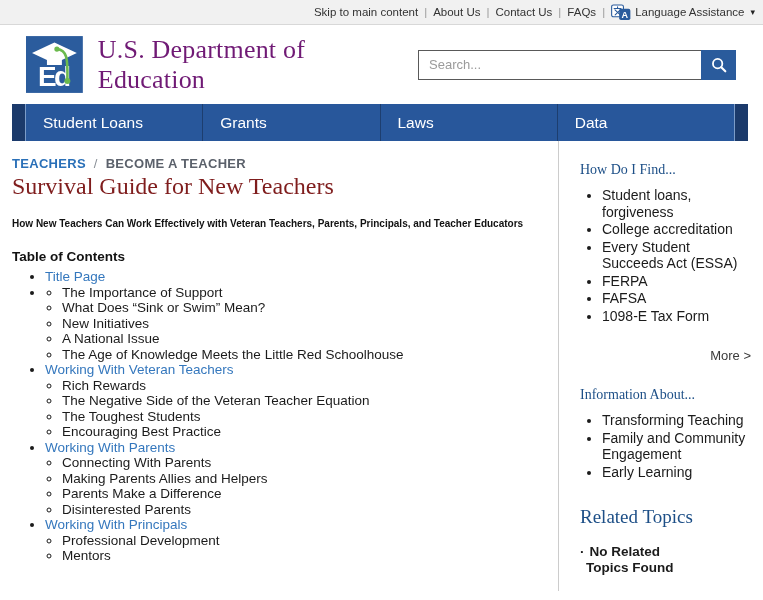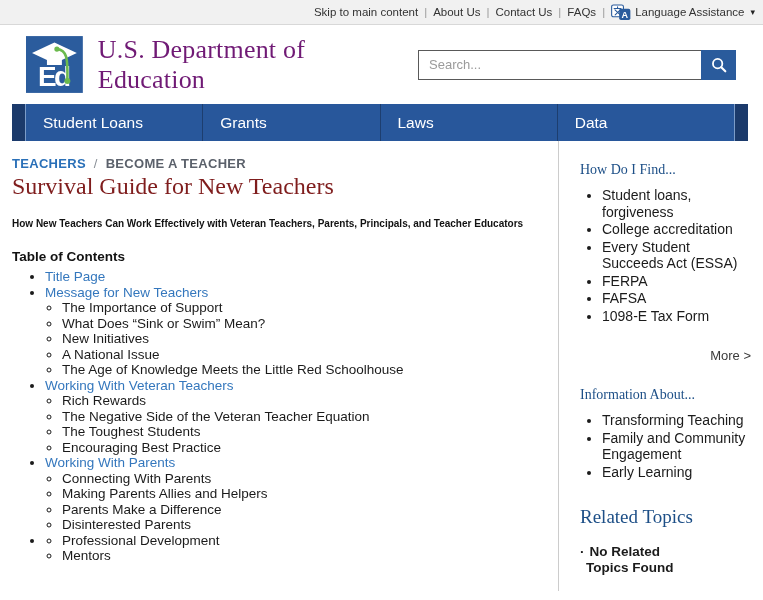--- a/index.html
+++ b/index.html
@@ -142,40 +142,40 @@
     <div class="breadcrumb">
       <a href="#">TEACHERS</a>
       <span class="bc-sep">/</span>
       <span class="bc-current">BECOME A TEACHER</span>
     </div>
     <h1 class="page-title">Survival Guide for New Teachers</h1>
     <p class="subtitle">How New Teachers Can Work Effectively with Veteran Teachers, Parents, Principals, and Teacher Educators</p>
     <p class="toc-heading">Table of Contents</p>
     <ul class="toc" id="toc-root">
         <li><a href="#">Title Page</a></li>
-        <li><a href="#">Message for New Teachers</a><ul>
+        <li><ul>
             <li>The Importance of Support</li>
             <li>What Does “Sink or Swim” Mean?</li>
             <li>New Initiatives</li>
             <li>A National Issue</li>
             <li>The Age of Knowledge Meets the Little Red Schoolhouse</li>
           </ul></li>
         <li><a href="#">Working With Veteran Teachers</a><ul>
             <li>Rich Rewards</li>
             <li>The Negative Side of the Veteran Teacher Equation</li>
             <li>The Toughest Students</li>
             <li>Encouraging Best Practice</li>
           </ul></li>
         <li><a href="#">Working With Parents</a><ul>
             <li>Connecting With Parents</li>
             <li>Making Parents Allies and Helpers</li>
             <li>Parents Make a Difference</li>
             <li>Disinterested Parents</li>
           </ul></li>
-        <li><ul>
+        <li><a href="#">Working With Principals</a><ul>
             <li>Professional Development</li>
             <li>Mentors</li>
           </ul></li>
       </ul>
   </div>
 
   <aside class="side-col">
     <h2 class="side-heading hd-find">How Do I Find...</h2>
     <ul class="side-list" id="find-list">
         <li>Student loans, forgiveness</li>

